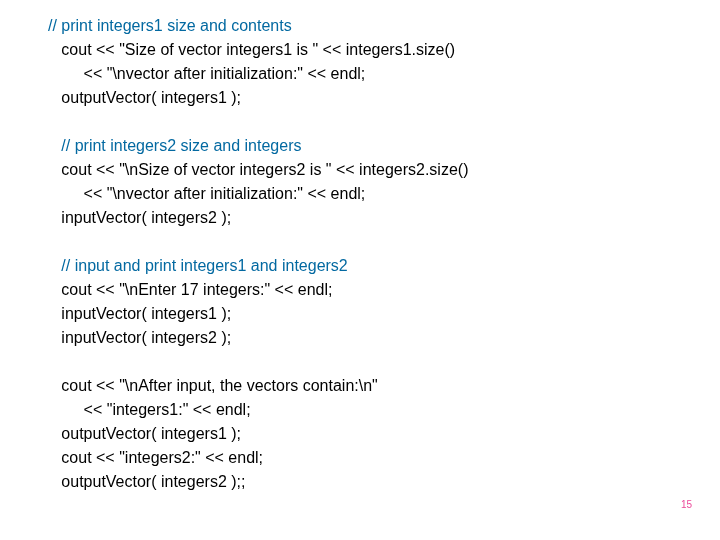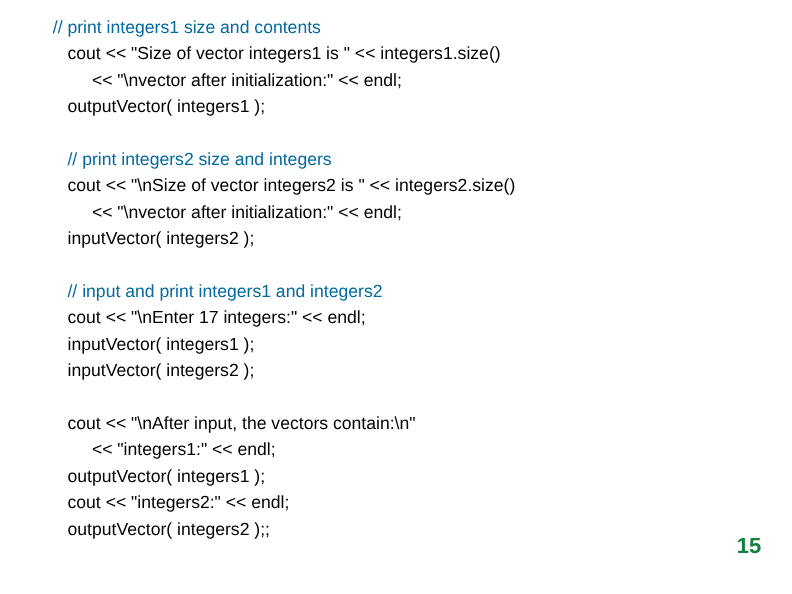--- a/index.html
+++ b/index.html
@@ -21,23 +21,22 @@
     left: 48px;
     white-space: pre;
   }
   .comment {
     color: #0369a1;
   }
   .page-number {
     position: absolute;
     bottom: 28px;
     right: 28px;
-    font-size: 20px;
-    color: #15803d;
-    font-weight: bold;
+    font-size: 10px;
+    color: #ec4899;
   }
 </style>
 </head>
 <body>
 
 <div class="code-block"><span class="comment">// print integers1 size and contents</span>
 <span>   cout &lt;&lt; "Size of vector integers1 is " &lt;&lt; integers1.size()</span>
 <span>        &lt;&lt; "\nvector after initialization:" &lt;&lt; endl;</span>
 <span>   outputVector( integers1 );</span>
 <span></span>

